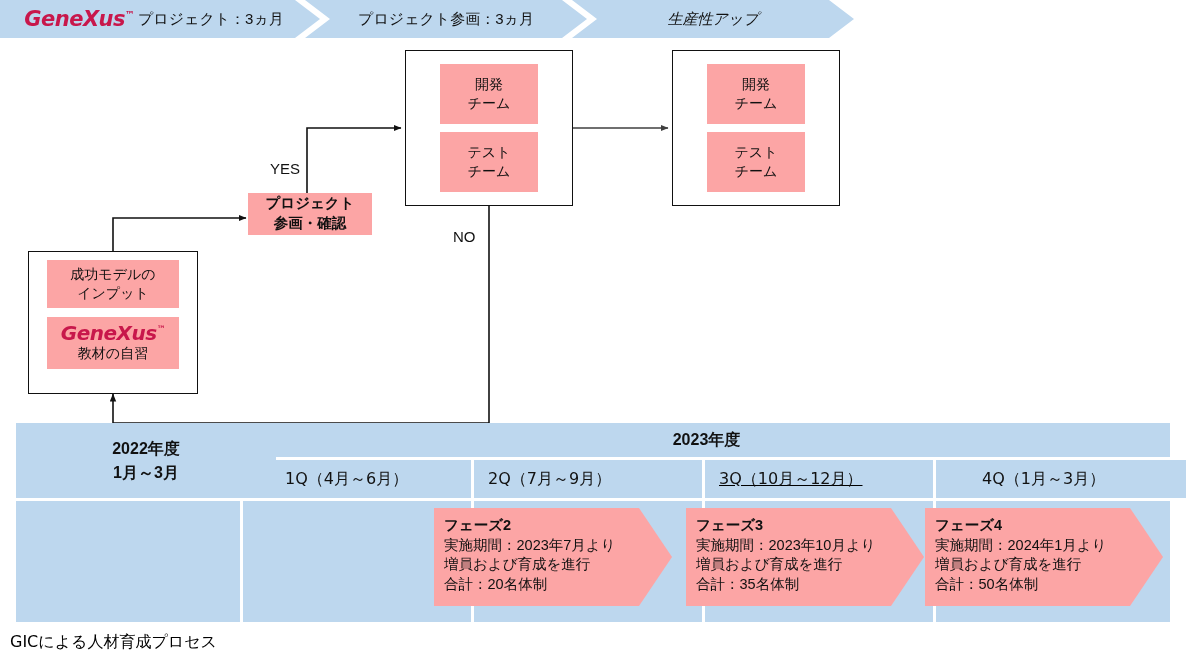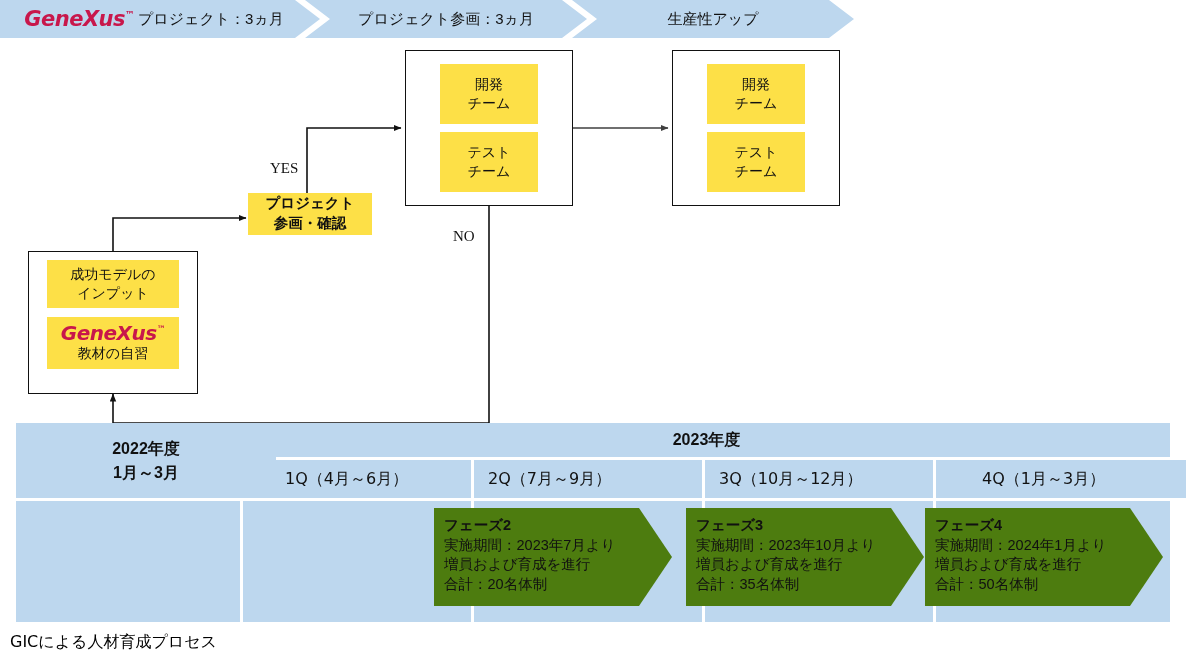--- a/index.html
+++ b/index.html
@@ -9,50 +9,50 @@
 
   
   .chev{position:absolute;height:38px;background:#bdd7ee;
         display:flex;align-items:center;justify-content:center;
         font-size:15px;color:#111;white-space:nowrap;}
   .chev.c1{left:0;top:0;width:320px;
      clip-path:polygon(0 0, 295px 0, 320px 19px, 295px 38px, 0 38px, 0 38px);}
   .chev.c2{left:305px;top:0;width:282px;
      clip-path:polygon(0 0, 257px 0, 282px 19px, 257px 38px, 0 38px, 25px 19px);}
   .chev.c3{left:572px;top:0;width:282px;
-     clip-path:polygon(0 0, 257px 0, 282px 19px, 257px 38px, 0 38px, 25px 19px);}
+     clip-path:polygon(0 0, 257px 0, 282px 19px, 257px 38px, 0 38px, 25px 19px);font-style:italic;}
   .chev .inner{display:flex;align-items:center;gap:4px;}
 
   
   .gx{font-family:"DejaVu Sans",sans-serif;font-style:italic;font-weight:bold;
       color:#c8174b;letter-spacing:-0.5px;position:relative;}
   .gx .tm{font-size:.45em;font-style:normal;vertical-align:super;font-weight:bold;}
 
   
   .obox{position:absolute;border:1.5px solid #111;background:#fff;box-sizing:border-box;}
-  .ybox{position:absolute;background:#fde047;display:flex;flex-direction:column;
+  .ybox{position:absolute;background:#fca5a5;display:flex;flex-direction:column;
         align-items:center;justify-content:center;font-size:14px;line-height:1.35;
         text-align:center;color:#111;box-sizing:border-box;}
   .ybox.bold{font-weight:bold;font-size:14.5px;}
 
-  .lbl{position:absolute;font-size:15px;color:#111;font-family:Liberation Serif, serif;}
+  .lbl{position:absolute;font-size:15px;color:#111;font-family:Liberation Sans, sans-serif;}
 
   svg.wires{position:absolute;left:0;top:0;width:1186px;height:672px;
             pointer-events:none;overflow:visible;}
 
   
   .tcell{position:absolute;background:#bdd7ee;box-sizing:border-box;
          display:flex;align-items:center;}
   .tcell.ctr{justify-content:center;flex-direction:column;}
   .t-b{font-weight:bold;font-size:16px;line-height:1.45;text-align:center;color:#111;}
   .t-q{font-size:16px;color:#111;padding-left:14px;
        font-family:"DejaVu Sans",sans-serif;}
 
   
-  .phase{position:absolute;background:#4d7c0f;box-sizing:border-box;
+  .phase{position:absolute;background:#fca5a5;box-sizing:border-box;
          padding:8px 0 8px 10px;font-size:14.5px;line-height:1.36;color:#111;}
   .phase b{font-weight:bold;}
 
   .caption{position:absolute;left:10px;top:632px;font-size:16px;color:#000000;
            font-family:"DejaVu Sans",sans-serif;}
 </style>
 </head>
 <body>
 
 <div class="canvas">
@@ -141,21 +141,21 @@
   <div class="tcell ctr" style="left:243px;top:423px;width:927px;height:34px;">
     <div class="t-b">2023年度</div>
   </div>
 
   <div class="tcell" style="left:243px;top:460px;width:228px;height:38px;padding-left:28px;">
     <span class="t-q">1Q（4月～6月）</span>
   </div>
   <div class="tcell" style="left:474px;top:460px;width:228px;height:38px;">
     <span class="t-q">2Q（7月～9月）</span>
   </div>
-  <div class="tcell" style="left:705px;top:460px;width:228px;height:38px;">
+  <div class="tcell" style="left:705px;top:460px;width:228px;height:38px;text-decoration:underline;">
     <span class="t-q">3Q（10月～12月）</span>
   </div>
   <div class="tcell" style="left:936px;top:460px;width:272px;height:38px;padding-left:32px;">
     <span class="t-q">4Q（1月～3月）</span>
   </div>
 
   <div class="tcell" style="left:243px;top:501px;width:228px;height:121px;"></div>
   <div class="tcell" style="left:474px;top:501px;width:228px;height:121px;"></div>
   <div class="tcell" style="left:705px;top:501px;width:228px;height:121px;"></div>
   <div class="tcell" style="left:936px;top:501px;width:234px;height:121px;"></div>

